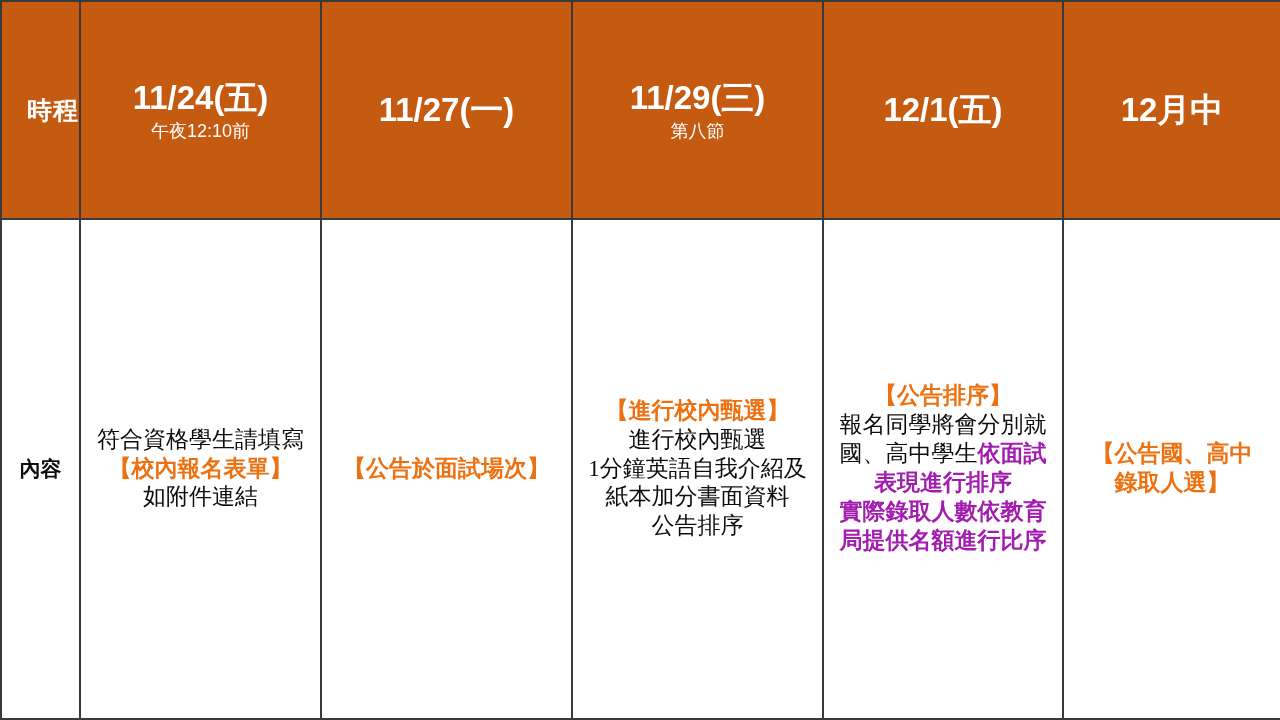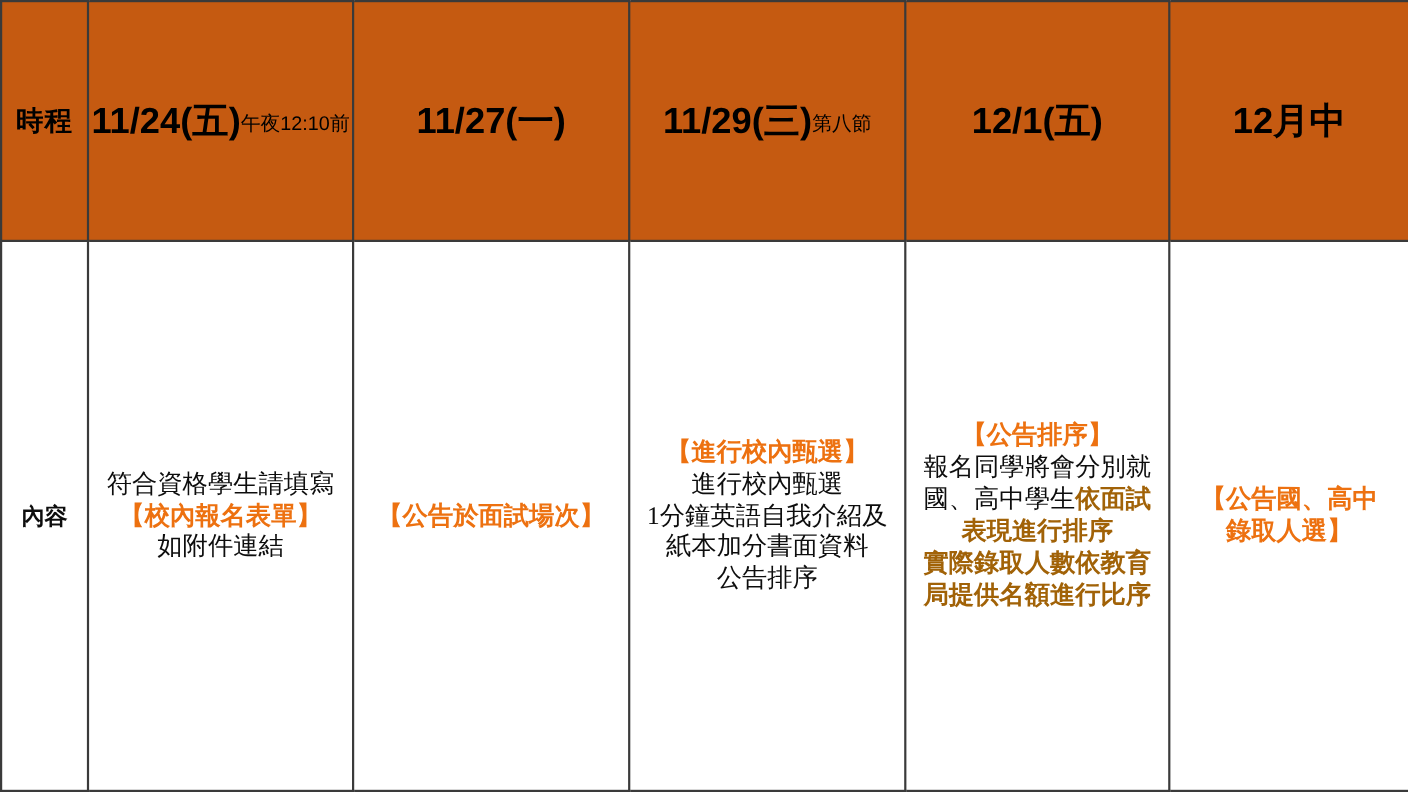--- a/index.html
+++ b/index.html
@@ -37,34 +37,35 @@
   .col-d2      { width: 251px; }
   .col-d3      { width: 251px; }
   .col-d4      { width: 240px; }
   .col-d5      { width: 218px; }
 
   
   .header-row { height: 218px; }
 
   .header-row th {
     background: #c55a11;
-    color: #000000;
+    color: #ffffff;
     border-color: #3a3a3a;
+    text-align: right;
   }
 
   .hdr-label {
     font-size: 25px;
     font-weight: bold;
     letter-spacing: 1px;
     line-height: 1.2;
   }
 
   .hdr-cell-inner {
     display: flex;
-    flex-direction: row;
+    flex-direction: column;
     align-items: center;
     justify-content: center;
     line-height: 1.15;
   }
 
   .hdr-date {
     font-size: 33px;
     font-weight: bold;
     letter-spacing: 0px;
     white-space: nowrap;
@@ -94,21 +95,21 @@
   }
 
   .cell-body {
     font-size: 23px;
     line-height: 1.26;
     padding: 0 4px;
     white-space: nowrap;
   }
 
   .t-orange { color: #ed7110; font-weight: bold; }
-  .t-red    { color: #a16207; font-weight: bold; }
+  .t-red    { color: #a21caf; font-weight: bold; }
   .t-black  { color: #0d0d0d; font-weight: normal; }
 
   .line { display: block; }
   .inline { display: inline; }
 </style>
 </head>
 <body>
 
 <table class="schedule-table">
   <colgroup>

